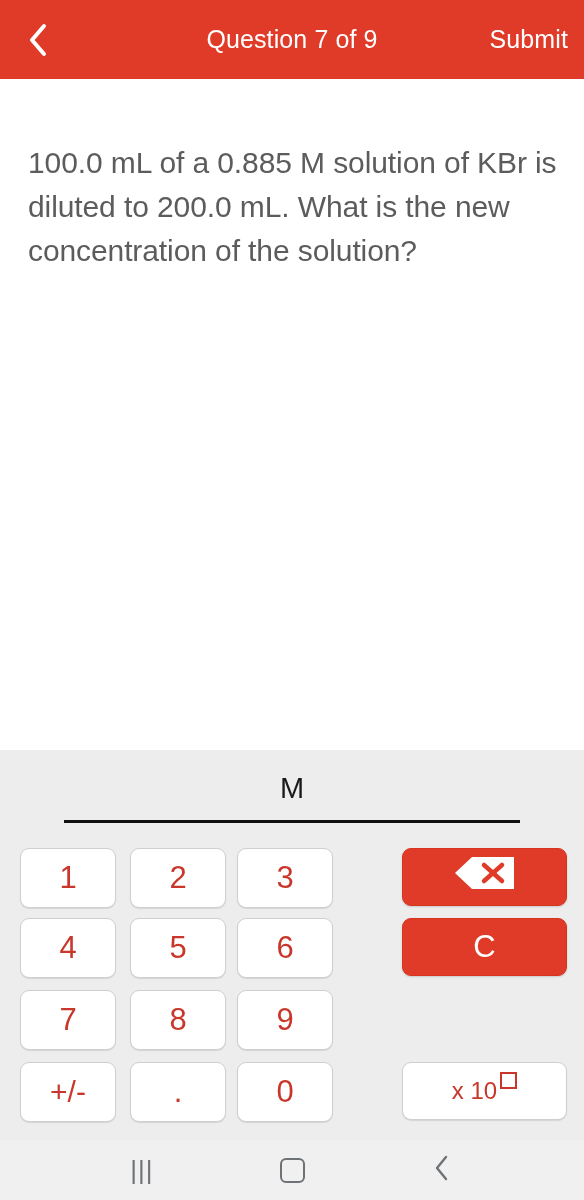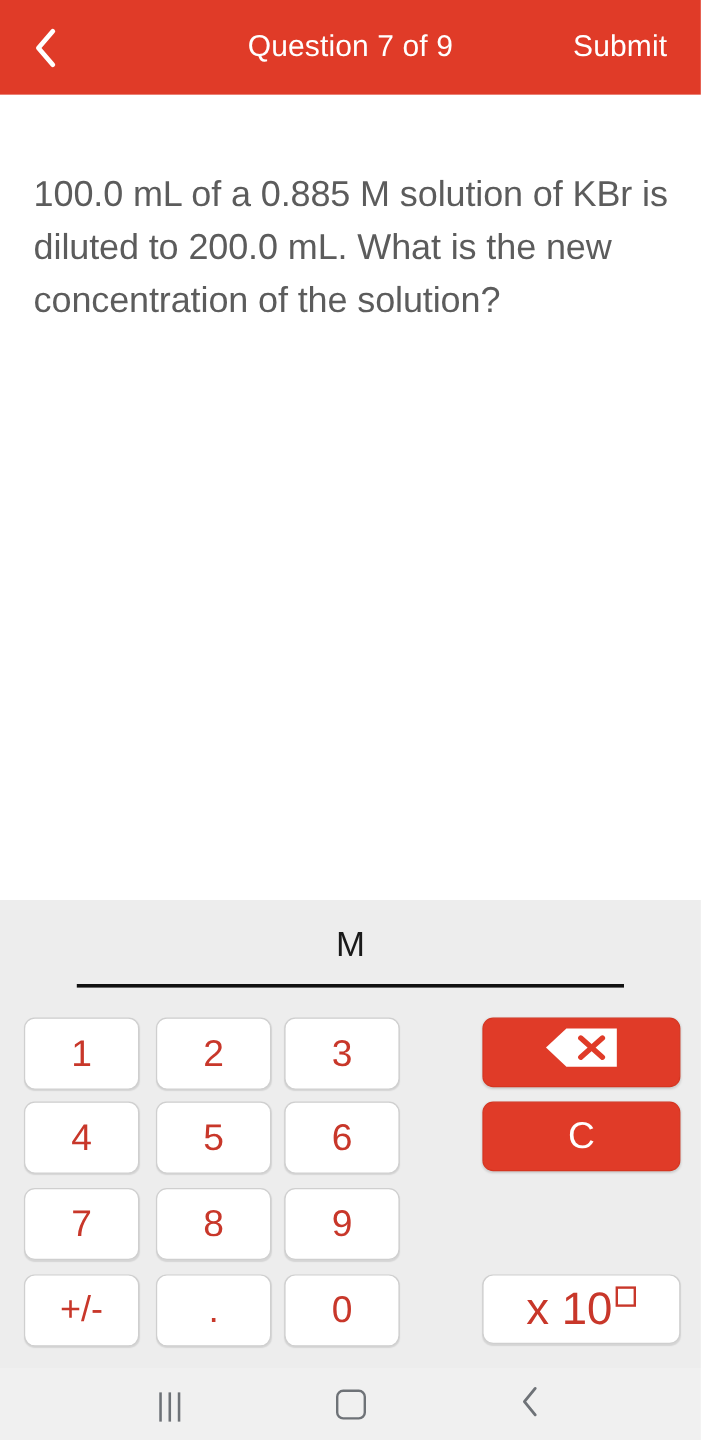--- a/index.html
+++ b/index.html
@@ -45,21 +45,21 @@
     width: 584px; height: 79px;
     display: flex;
     align-items: center;
     justify-content: center;
     color: #ffffff;
     font-size: 25px;
     letter-spacing: 0.1px;
   }
   .hdr-submit {
     position: absolute;
-    right: 28px; top: 0;
+    right: 16px; top: 0;
     height: 79px;
     display: flex;
     align-items: center;
     color: #ffffff;
     font-size: 25px;
     letter-spacing: 0.1px;
   }
 
   
   .qbody {
@@ -142,21 +142,21 @@
     position: absolute;
     background: #ffffff;
     border: 1px solid #cfcfcf;
     border-radius: 9px;
     box-shadow: 0 1px 1px rgba(0,0,0,0.10);
     color: #c8372a;
     display: flex;
     align-items: center;
     justify-content: center;
     box-sizing: border-box;
-    font-size: 38px;
+    font-size: 24px;
   }
   .sci-exp {
     display: inline-block;
     width: 17px;
     height: 17px;
     border: 2px solid #c8372a;
     margin-left: 3px;
     position: relative;
     top: -11px;
     box-sizing: border-box;

